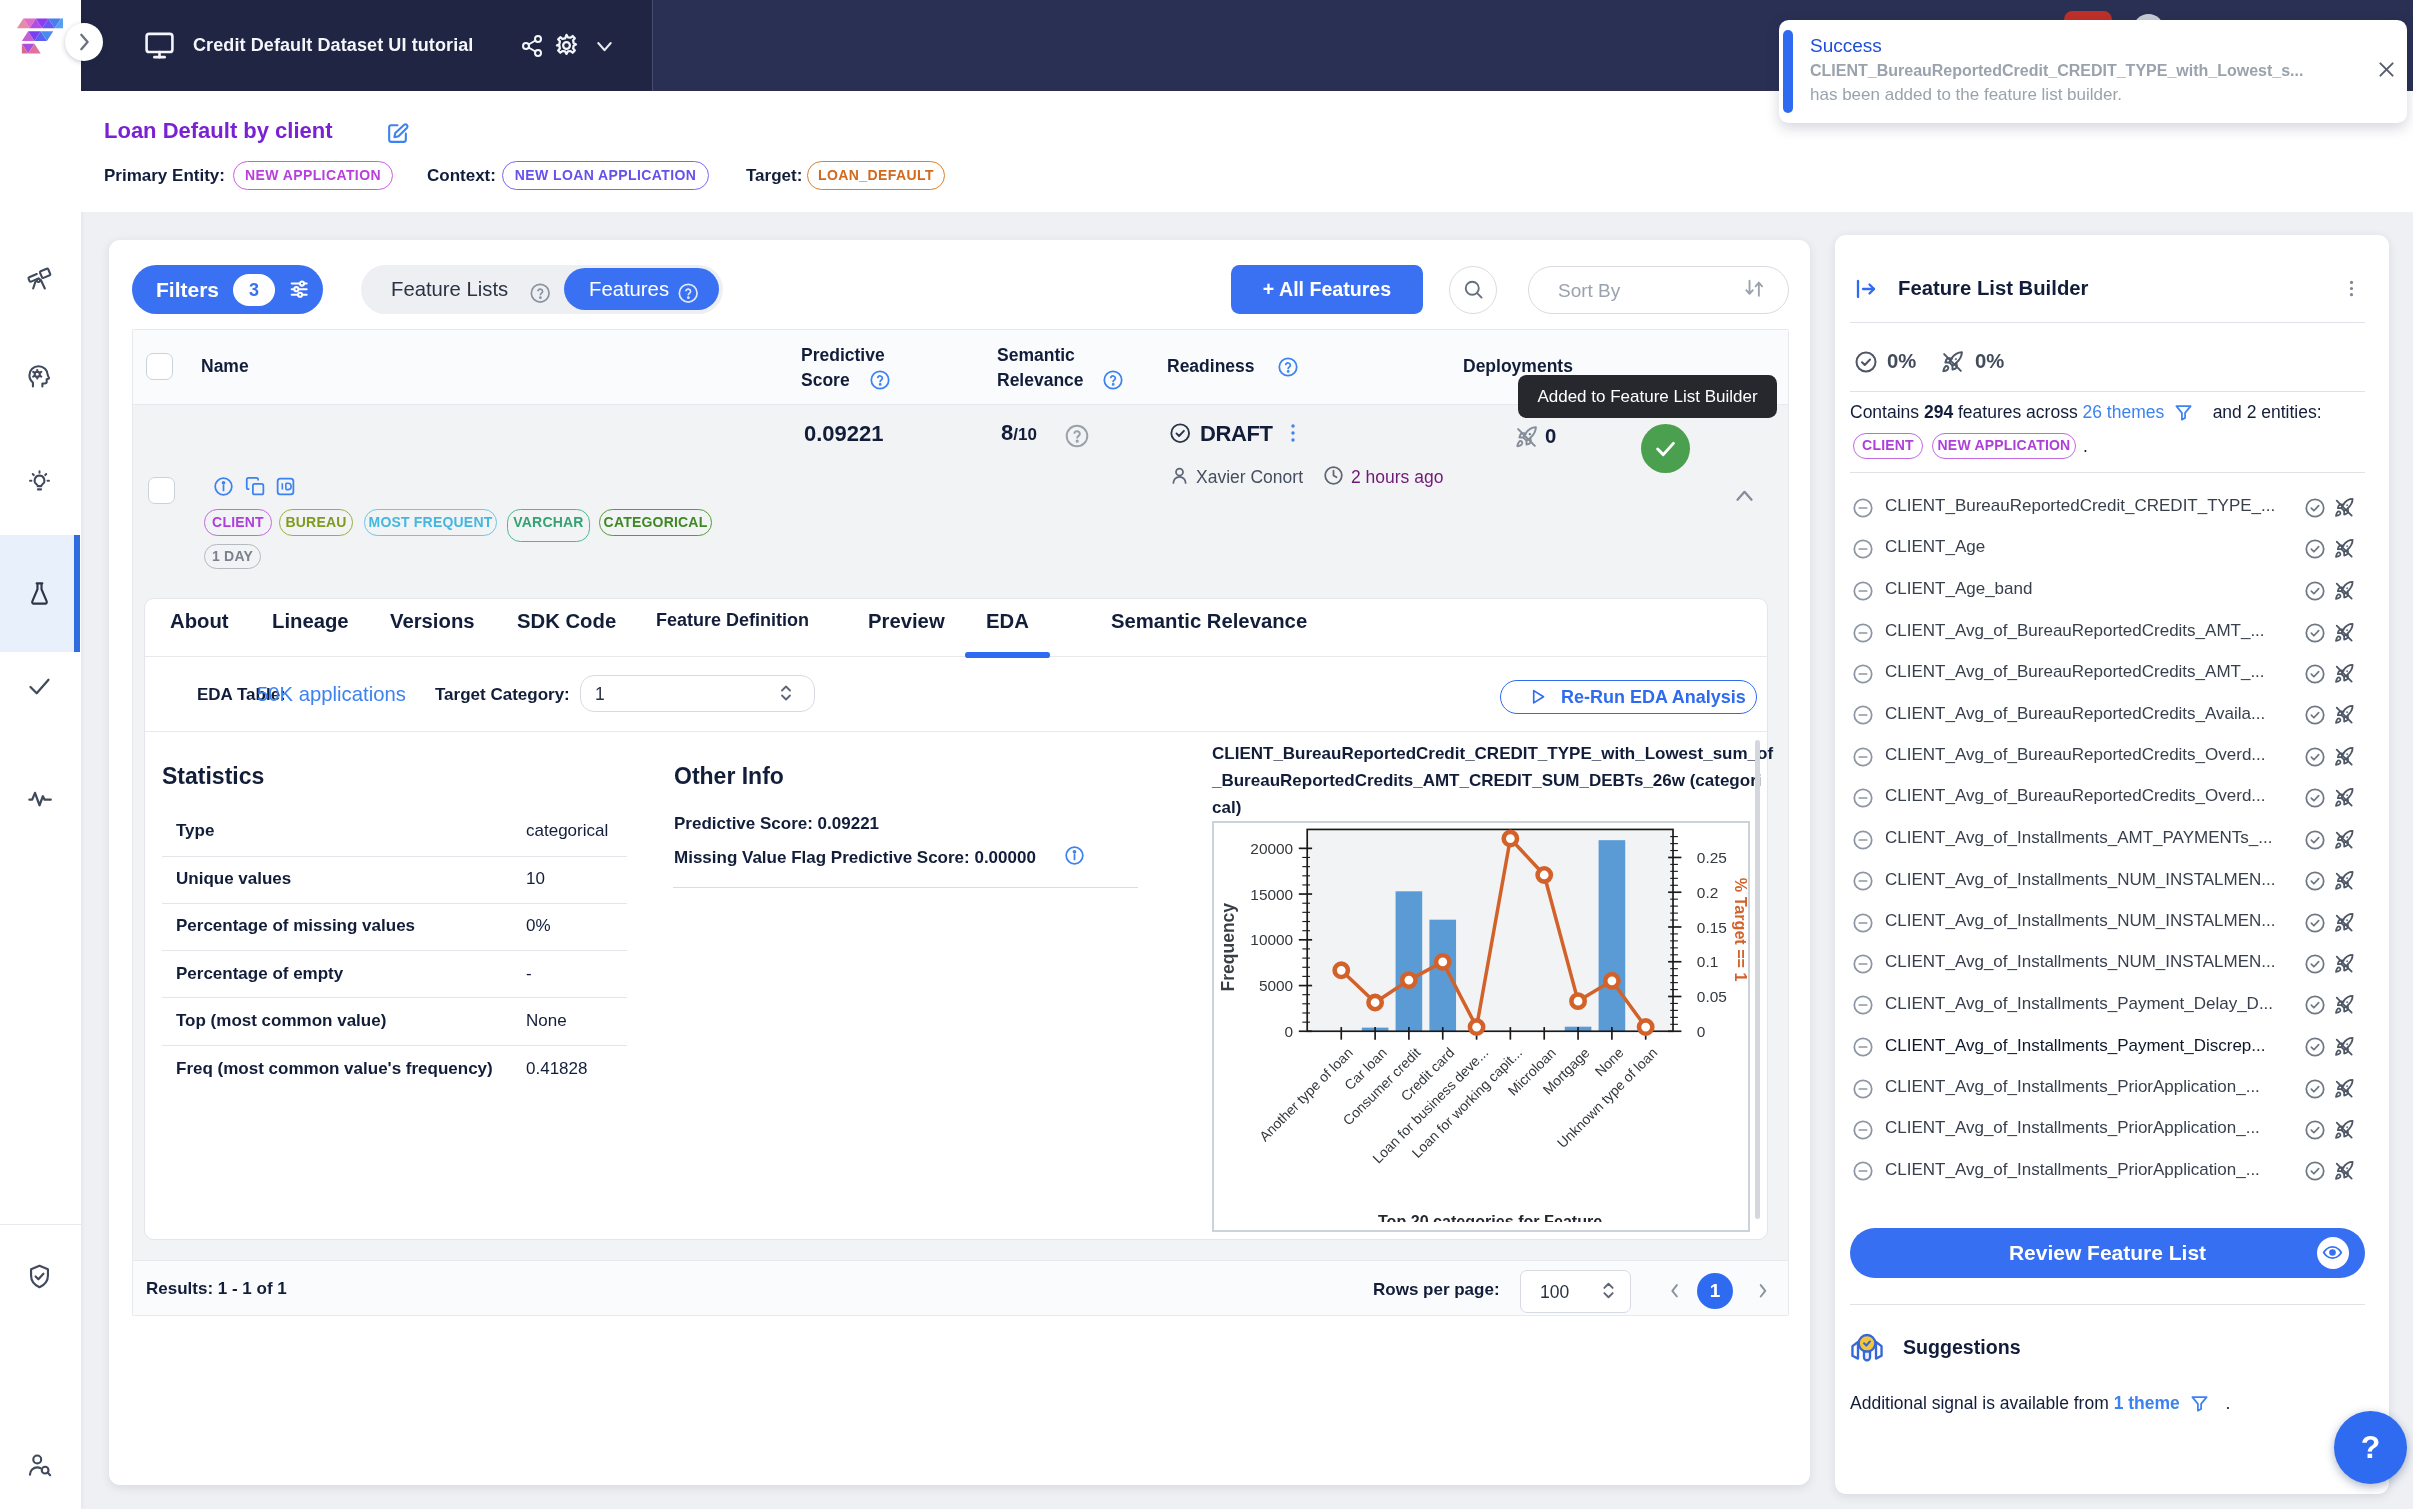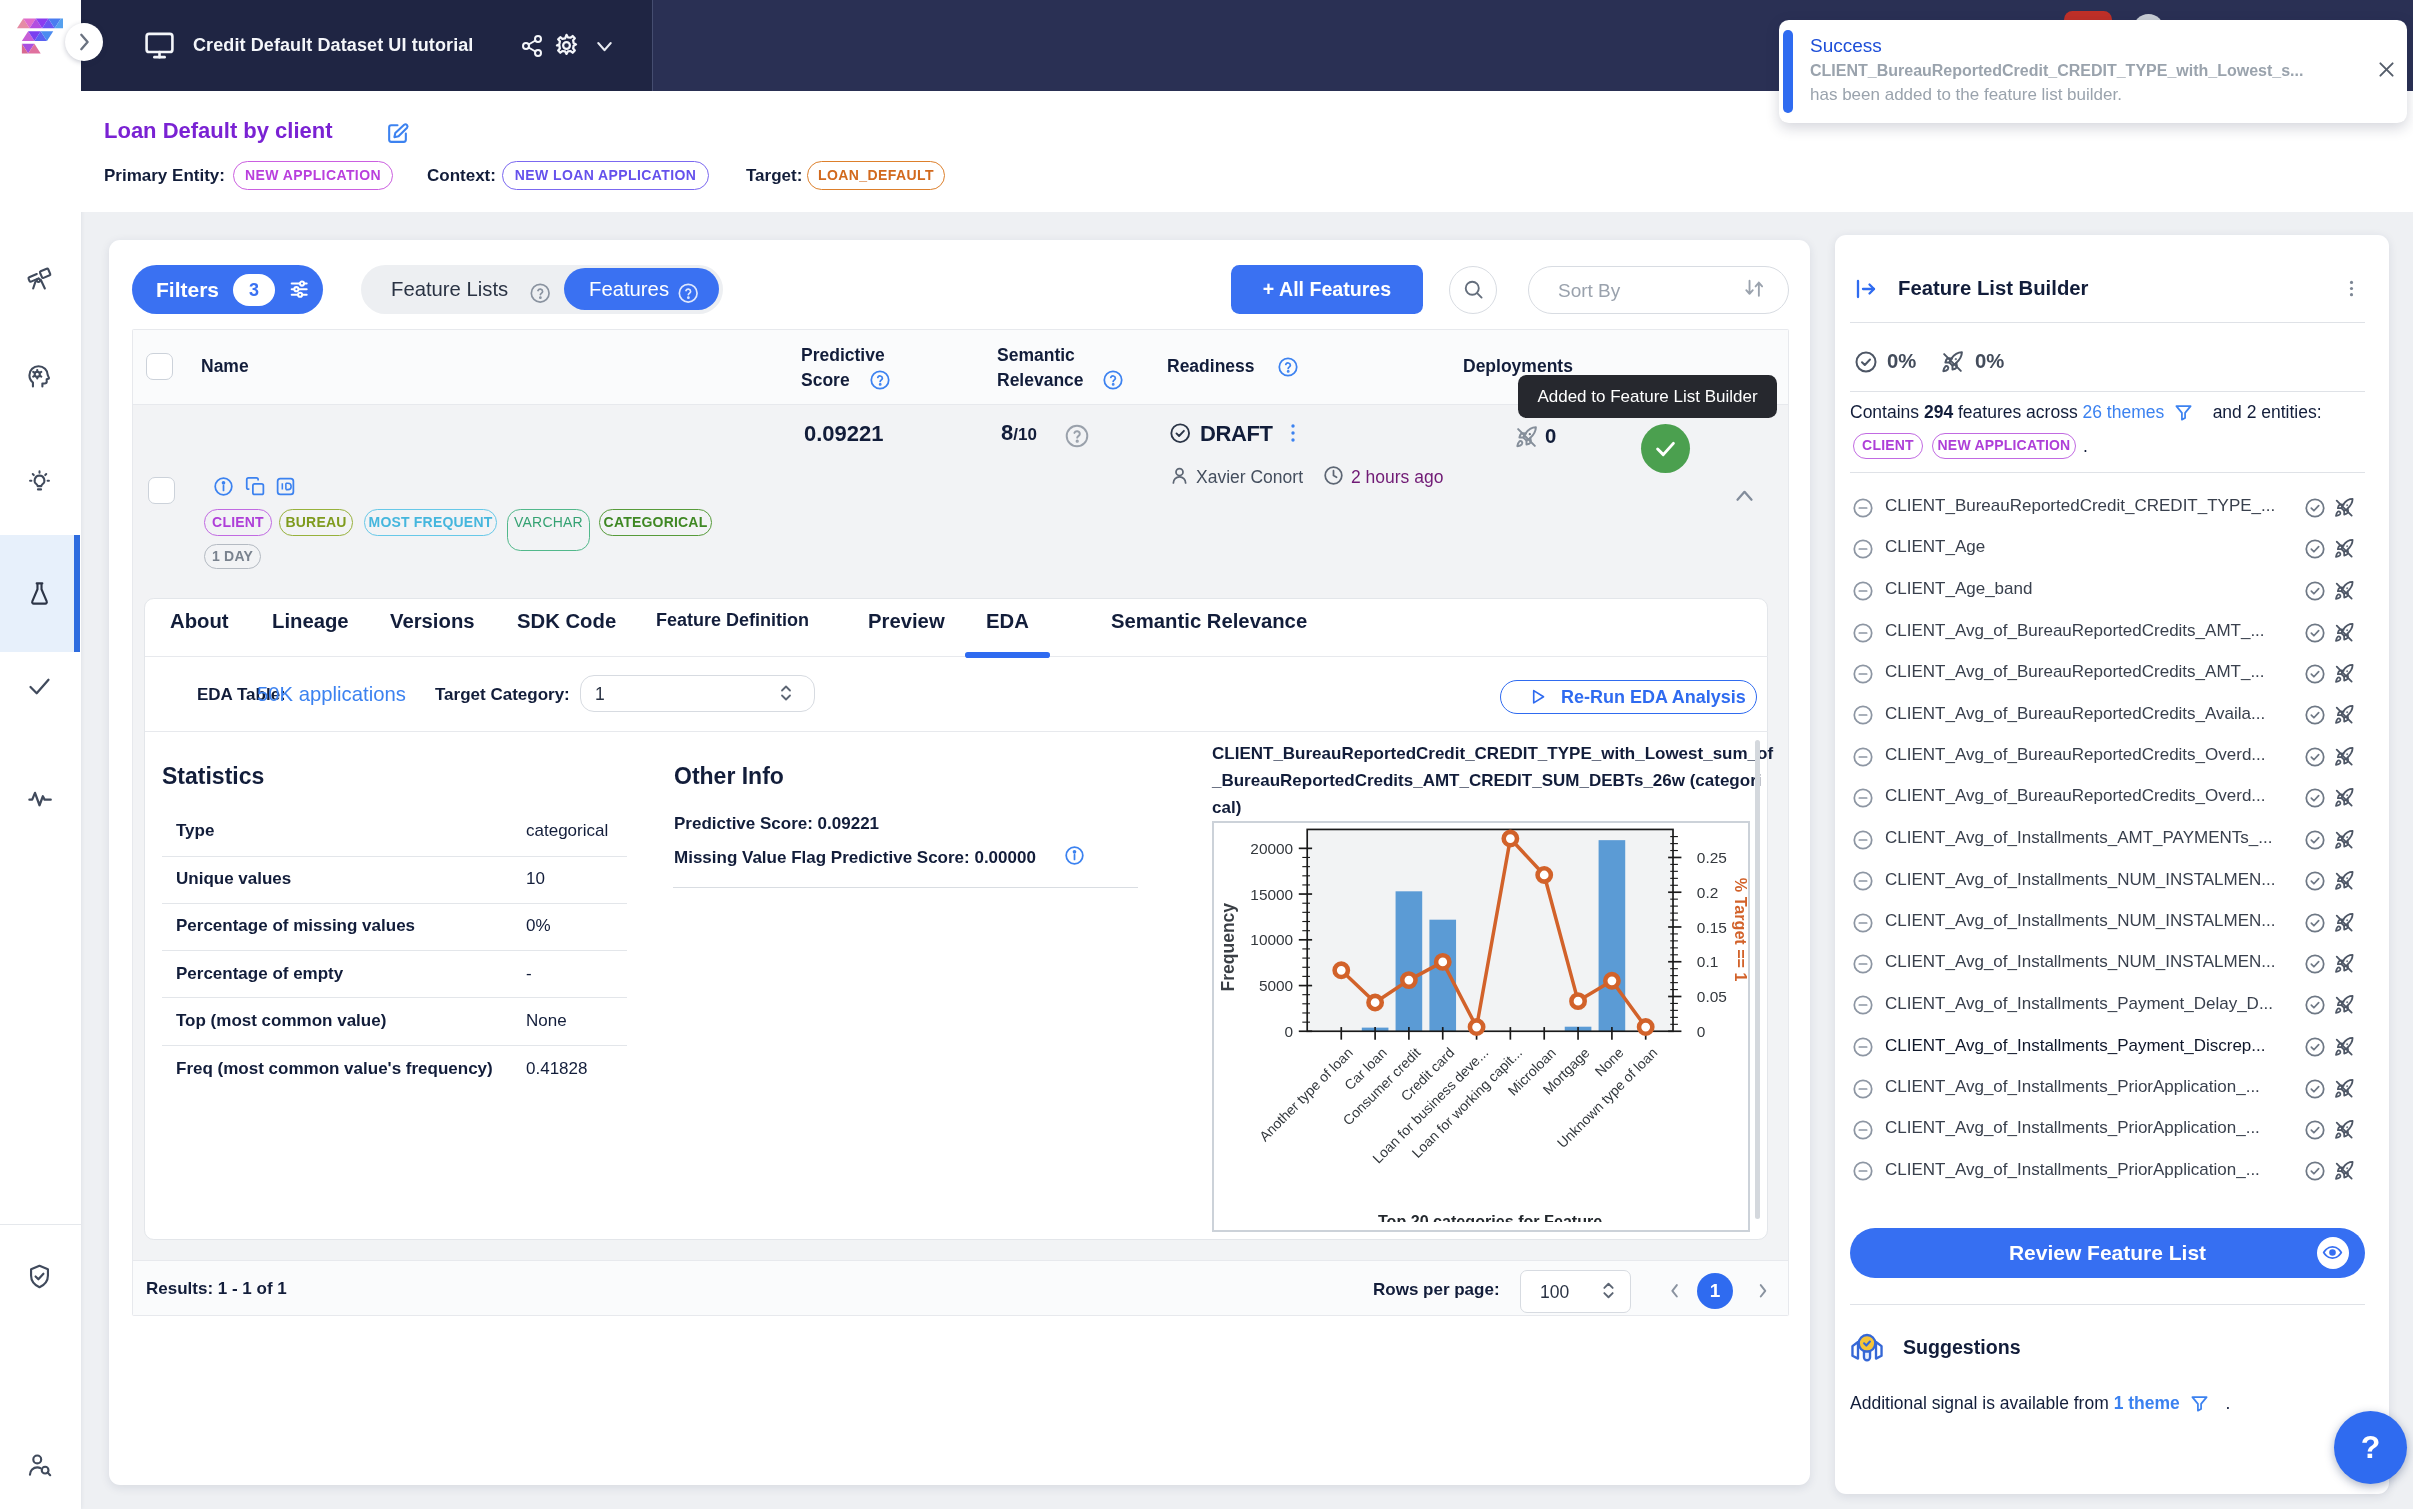--- a/index.html
+++ b/index.html
@@ -212,21 +212,21 @@
       <path d="M5 15H4a2 2 0 0 1-2-2V4a2 2 0 0 1 2-2h9a2 2 0 0 1 2 2v1"></path>
     </svg>
   <svg class="abs" style="left:275px; top:476px;" width="21" height="21" viewBox="0 0 24 24" fill="none" stroke="#3c82f0" stroke-width="2" stroke-linejoin="round">
       <rect x="3" y="3" width="18" height="18" rx="3"></rect>
       <path d="M8 8v8M12.5 8v8M12.5 8h2.7a2.8 2.8 0 0 1 0 8h-2.7" transform="scale(0.9) translate(1.3,1.3)"></path>
     </svg>
 
   <div class="abs" style="left:204px; top:509px; width:68px; height:27px; line-height:24px; text-align:center; border:1.4px solid #c16ae2; border-radius:13.3px; color:#ae3fd8; font-size:14px; font-weight:bold; letter-spacing:0.2px;">CLIENT</div>
   <div class="abs" style="left:279px; top:509px; width:74px; height:27px; line-height:24px; text-align:center; border:1.4px solid #97b13b; border-radius:13.3px; color:#7f9b1e; font-size:14px; font-weight:bold; letter-spacing:0.2px;">BUREAU</div>
   <div class="abs" style="left:364px; top:509px; width:133px; height:27px; line-height:24px; text-align:center; border:1.4px solid #67c8e8; border-radius:13.3px; color:#45b6dd; font-size:14px; font-weight:bold; letter-spacing:0.2px;">MOST FREQUENT</div>
-  <div class="abs" style="left:507px; top:509px; width:83px; height:42px; line-height:24px; text-align:center; border:1.4px solid #52b88b; border-radius:13.3px; color:#35a273; font-size:14px; font-weight:normal; letter-spacing:0.2px;">VARCHAR</div>
+  <div class="abs" style="left:507px; top:509px; width:83px; height:33px; line-height:24px; text-align:center; border:1.4px solid #52b88b; border-radius:13.3px; color:#35a273; font-size:14px; font-weight:bold; letter-spacing:0.2px;">VARCHAR</div>
   <div class="abs" style="left:599px; top:509px; width:113px; height:27px; line-height:24px; text-align:center; border:1.4px solid #579b3a; border-radius:13.3px; color:#3f8824; font-size:14px; font-weight:bold; letter-spacing:0.2px;">CATEGORICAL</div>
   <div class="abs" style="left:204px; top:544px; width:57px; height:25px; line-height:22.4px; text-align:center; border:1.4px solid #b4bac2; border-radius:12.6px; color:#79828e; font-size:14px; font-weight:bold; letter-spacing:0.2px;">1 DAY</div>
 
   <div class="abs navy" style="left:804px; top:421px; font-size:22px; font-weight:bold;">0.09221</div>
 
   <div class="abs navy" style="left:1001px; top:420px; font-size:22px; font-weight:bold;">8<span style="font-size:17px;margin-top:7px;">/10</span></div>
   <svg class="abs" style="left:1064px; top:423px;" width="26" height="26" viewBox="0 0 24 24" fill="none" stroke="#9aa1ab" stroke-width="1.8">
       <circle cx="12" cy="12" r="9.5"></circle>
       <path d="M9.6 9.2a2.6 2.6 0 0 1 5 .9c0 1.7-2.4 2.2-2.4 3.4" stroke-linecap="round"></path>
       <circle cx="12.2" cy="16.8" r="0.6" fill="#9aa1ab"></circle>

